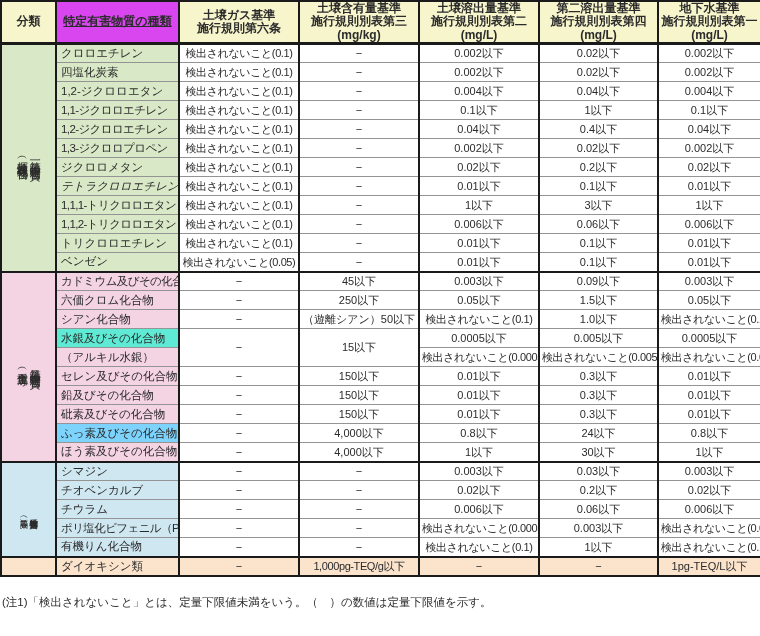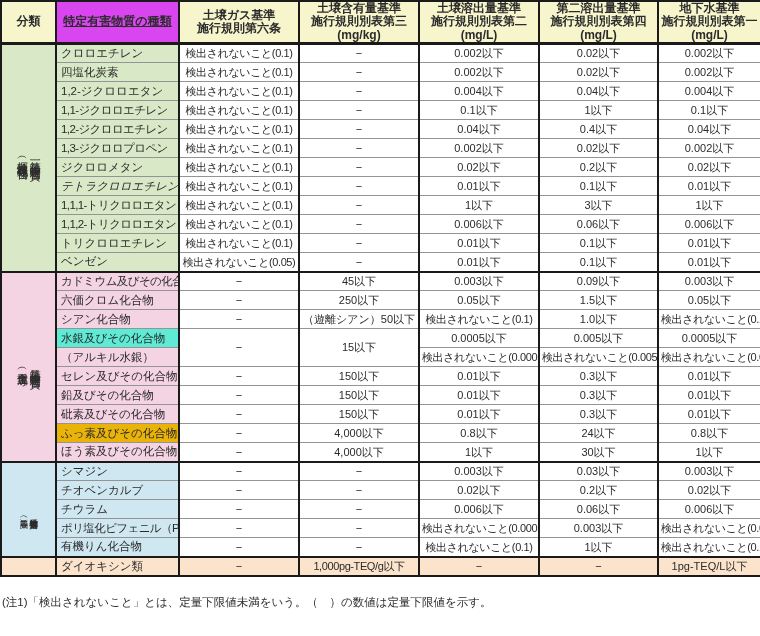--- a/index.html
+++ b/index.html
@@ -271,21 +271,21 @@
       </tr>
       <tr>
         <td class="name-cell" style="background: rgb(244, 211, 227);">砒素及びその化合物</td>
         <td class="val-cell">−</td>
         <td class="val-cell">150以下</td>
         <td class="val-cell">0.01以下</td>
         <td class="val-cell">0.3以下</td>
         <td class="val-cell">0.01以下</td>
       </tr>
       <tr>
-        <td class="name-cell" style="background: #eab308;">ふっ素及びその化合物</td>
+        <td class="name-cell" style="background: #7dd3fc;">ふっ素及びその化合物</td>
         <td class="val-cell">−</td>
         <td class="val-cell">4,000以下</td>
         <td class="val-cell">0.8以下</td>
         <td class="val-cell">24以下</td>
         <td class="val-cell">0.8以下</td>
       </tr>
       <tr>
         <td class="name-cell" style="background: rgb(244, 211, 227);">ほう素及びその化合物</td>
         <td class="val-cell">−</td>
         <td class="val-cell">4,000以下</td>

